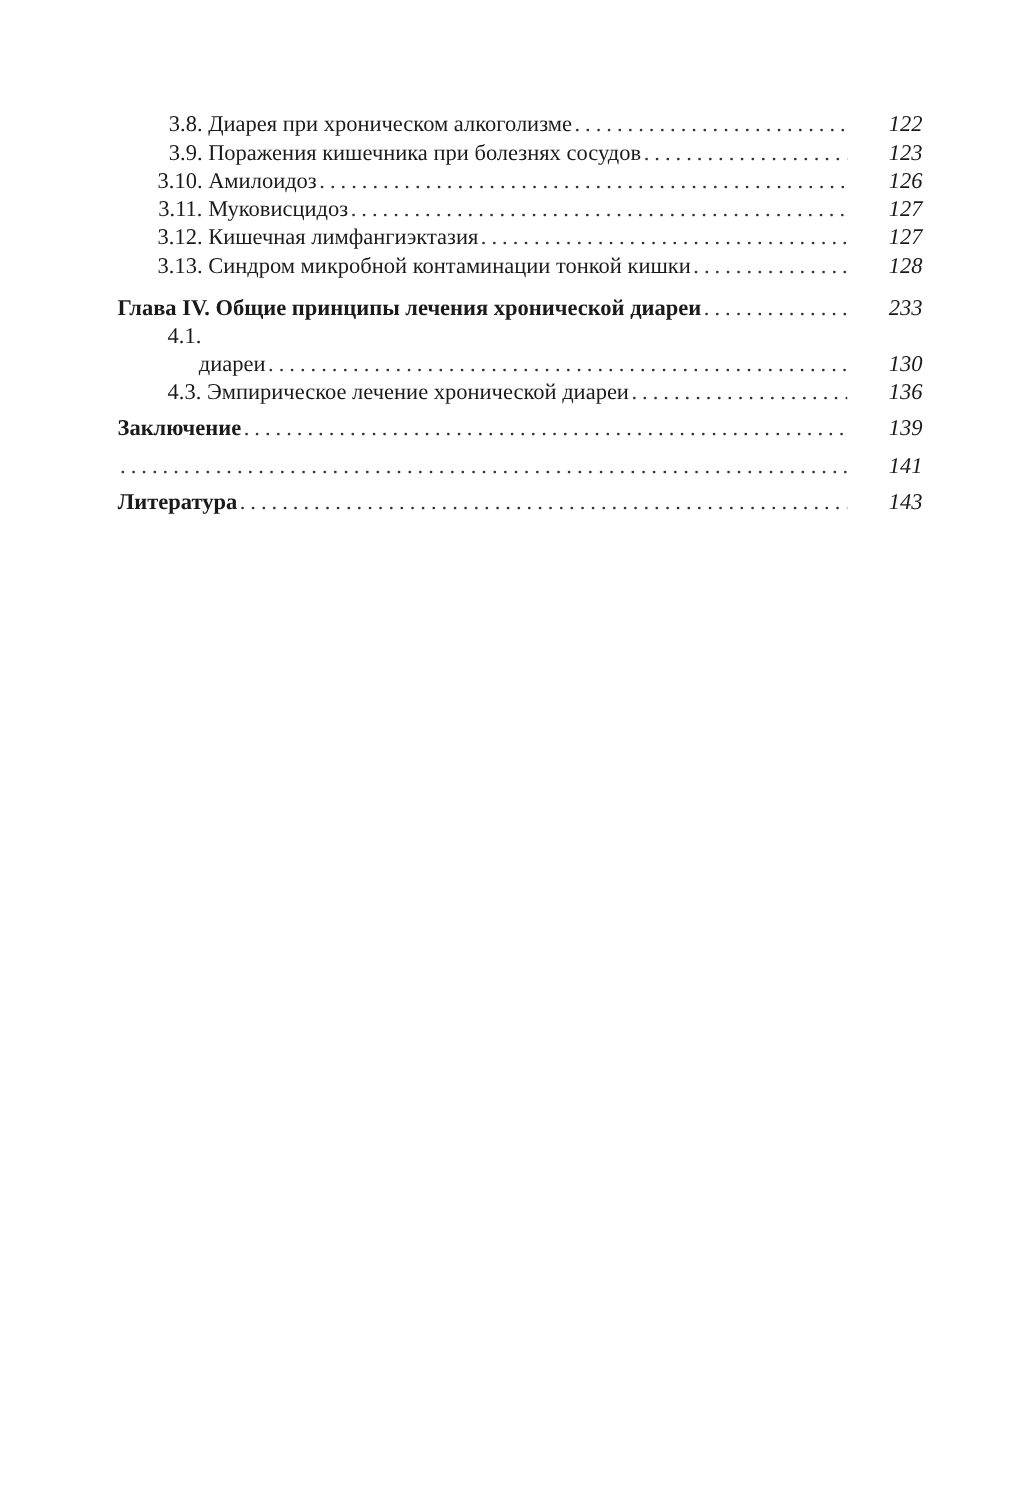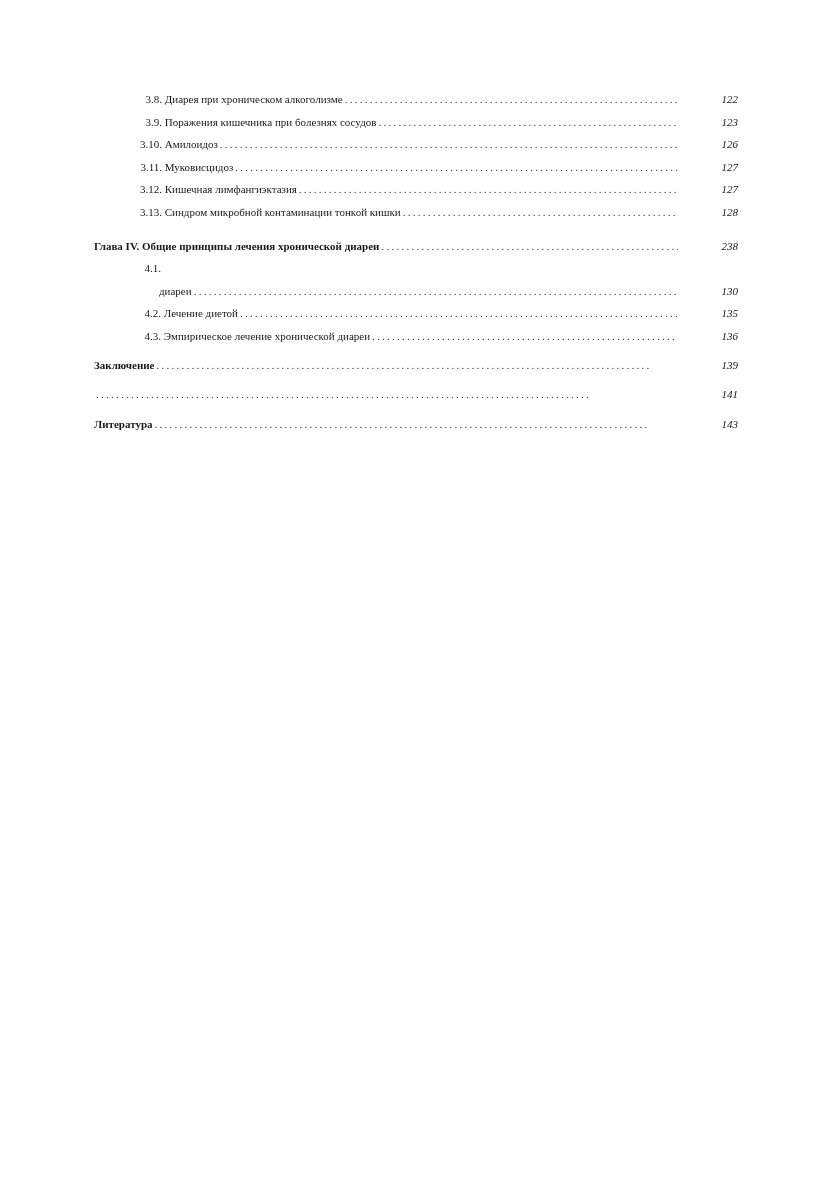--- a/index.html
+++ b/index.html
@@ -1,19 +1,19 @@
 <!DOCTYPE html>
 <html><head>
 <meta charset="utf-8">
 <style>
   html, body { margin: 0; padding: 0; background: #ffffff; }
   body { width: 820px; height: 1200px; position: relative; overflow: hidden;
          font-family: "Liberation Serif", "DejaVu Serif", serif; color: #1a1a1a; }
   .toc { position: absolute; left: 94px; top: 88px; width: 644px; }
-  .row { position: relative; height: 22.6px; line-height: 22.6px; font-size: 11px;
+  .row { position: relative; height: 22.6px; line-height: 22.6px; font-size: 18px;
          white-space: nowrap; }
   .row .lead { position: absolute; left: 0; right: 60px; display: flex; overflow: hidden; }
   .row .num { display: inline-block; text-align: right; }
   .row .title { flex: none; }
   .row .dots { flex: 1; overflow: hidden; letter-spacing: 3.6px; padding-left: 2px; color: #333; }
   .row .dots::before { content: ". . . . . . . . . . . . . . . . . . . . . . . . . . . . . . . . . . . . . . . . . . . . . . . . . . . . . . . . . . . . . . . . . . . . . . . . . . . . . . . . . . . . . . . . . . . . . . . . . . ."; letter-spacing: 0; word-spacing: -0.5px; }
   .row .page { position: absolute; right: 0; width: 50px; text-align: right; font-style: italic; }
   .row.sub .lead { padding-left: 0; }
   .row.sub .num { width: 68px; }
   .row.sub4 .num { width: 67px; }
@@ -50,36 +50,32 @@
   <div class="row sub">
     <div class="lead"><span class="num">3.13.</span>&nbsp;<span class="title">Синдром микробной контаминации тонкой кишки</span><span class="dots"></span></div>
     <span class="page">128</span>
   </div>
 
   <div class="row bold chapter">
     <div class="lead">
         <span class="title">Глава IV. Общие принципы лечения хронической диареи</span>
         <span class="dots" style="font-weight:normal"></span>
       </div>
-    <span class="page" style="font-weight:normal">238</span>
+    <span class="page" style="font-weight:normal">233</span>
   </div>
 
   <div class="row sub4">
     <div class="lead"><span class="num">4.1.</span>&nbsp;</div>
   </div>
   <div class="row cont">
     <div class="lead">
         <span class="title">диареи</span>
         <span class="dots"></span>
       </div>
     <span class="page">130</span>
-  </div>
-  <div class="row sub4">
-    <div class="lead"><span class="num">4.2.</span>&nbsp;<span class="title">Лечение диетой</span><span class="dots"></span></div>
-    <span class="page">135</span>
   </div>
   <div class="row sub4">
     <div class="lead"><span class="num">4.3.</span>&nbsp;<span class="title">Эмпирическое лечение хронической диареи</span><span class="dots"></span></div>
     <span class="page">136</span>
   </div>
 
   <div class="row bold major" style="margin-top:6px">
     <div class="lead">
         <span class="title">Заключение</span>
         <span class="dots" style="font-weight:normal"></span>

